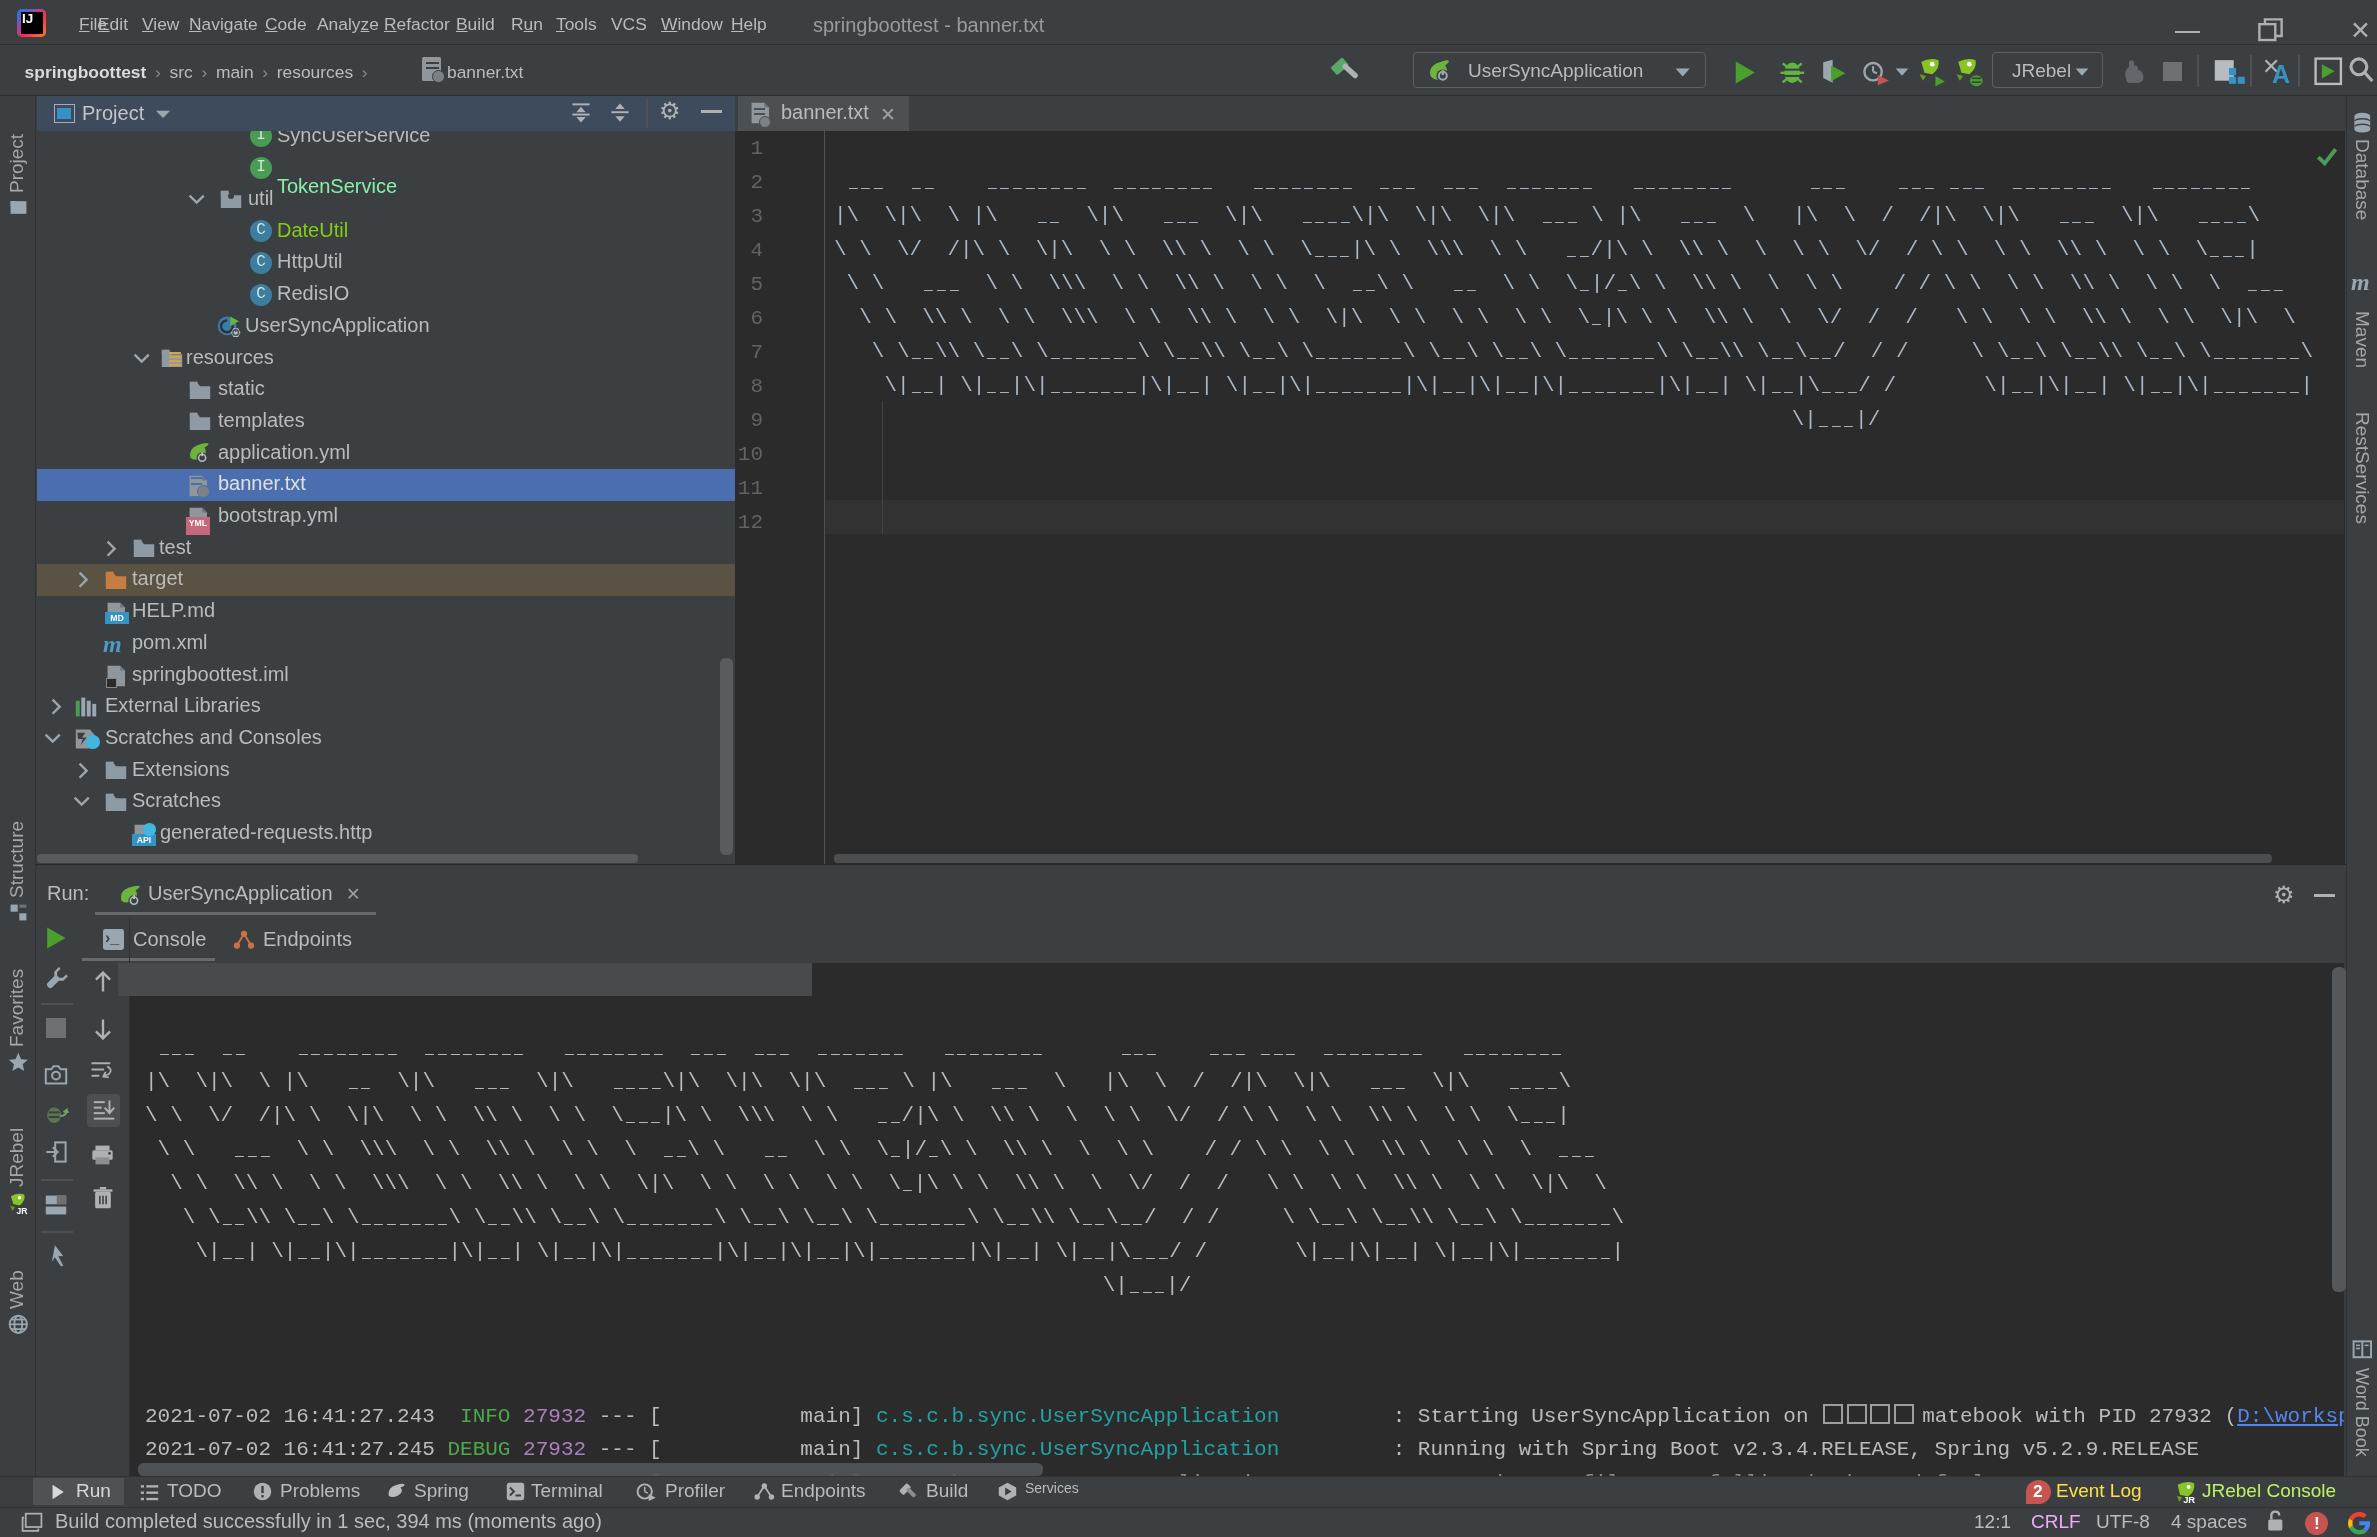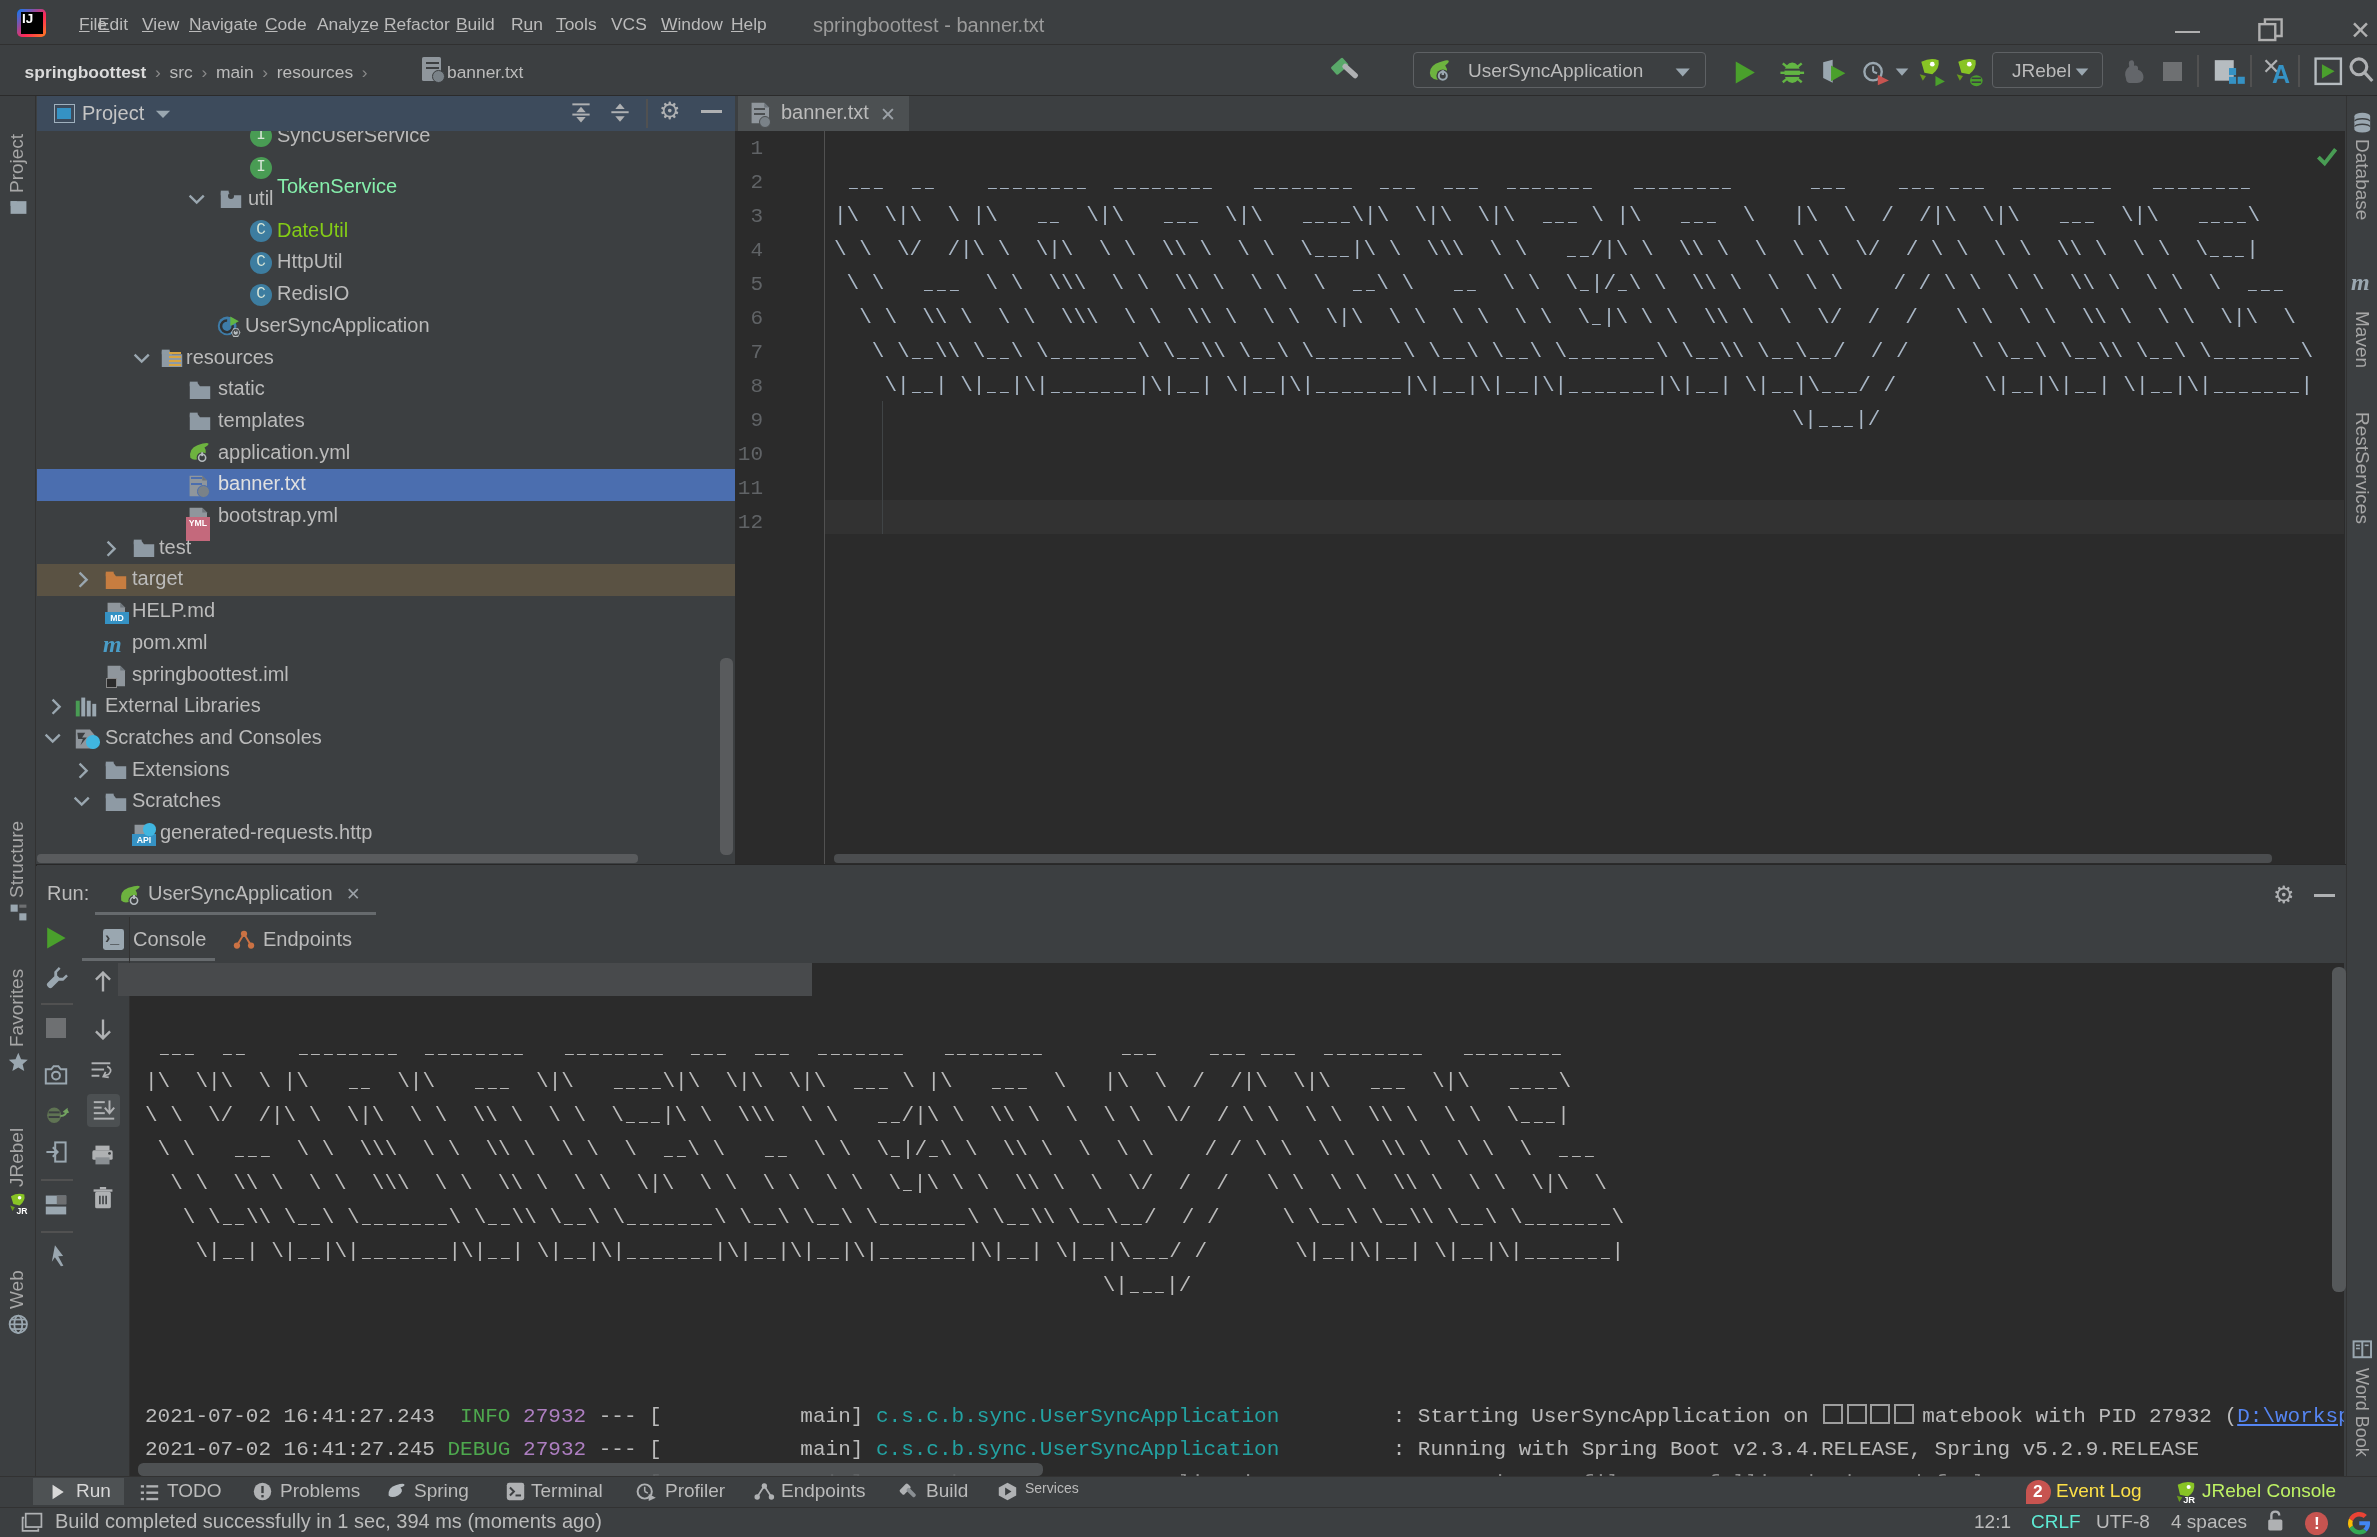--- a/index.html
+++ b/index.html
@@ -227,21 +227,21 @@
     <path d="M18 2 L18 8 L24 8Z" fill="#6e757b"></path>
   </svg>
 <div class="abs" style="left:191px;top:477px;width:11px;height:2.4px;background:#4b6eaf;"></div>
 <div class="abs" style="left:191px;top:483px;width:11px;height:2.4px;background:#4b6eaf;"></div>
 <div class="abs" style="left:197px;top:485px;width:12.7px;height:12.7px;border-radius:50%;background:#7a8288;border:1.6px solid #4b6eaf;"></div>
 <div class="abs" style="left:218px;top:472px;font-size:20px;color:#e0e0e0;">banner.txt</div>
 <svg class="abs" style="left:188px;top:506px;" width="20.6" height="24" viewBox="0 0 26 30">
     <path d="M2 2 L18 2 L24 8 L24 28 L2 28Z" fill="#8f969c"></path>
     <path d="M18 2 L18 8 L24 8Z" fill="#6e757b"></path>
   </svg>
-<div class="abs" style="left:186px;top:517px;width:24px;height:24px;background:#c4697c;color:#fff;font-size:8.7px;font-weight:bold;text-align:center;line-height:12px;">YML</div>
+<div class="abs" style="left:186px;top:517px;width:24px;height:18px;background:#c4697c;color:#fff;font-size:8.7px;font-weight:bold;text-align:center;line-height:12px;">YML</div>
 <div class="abs" style="left:218px;top:504px;font-size:20px;color:#bbbbbb;">bootstrap.yml</div>
 <svg class="abs" style="left:106px;top:540px;" width="11" height="17.4" viewBox="0 0 14 22">
     <path d="M2 2 L11 11 L2 20" fill="none" stroke="#9aa7b0" stroke-width="3"></path>
   </svg>
 <svg class="abs" style="left:133px;top:538px;" width="22" height="20.6" viewBox="0 0 28 26">
     <path d="M1 4 L11 4 L14 8 L27 8 L27 24 L1 24Z" fill="#8e9aa4"></path>
     <rect x="1" y="2" width="10" height="6" fill="#8e9aa4"></rect>
   </svg>
 <div class="abs" style="left:159px;top:536px;font-size:20px;color:#bbbbbb;">test</div>
 <div class="abs" style="left:37px;top:564px;width:698px;height:32px;background:#5a5243;"></div>
@@ -569,21 +569,21 @@
     <text x="13" y="30" font-size="12" fill="#fff" font-weight="bold" font-family="Liberation Sans">JR</text>
   </svg>
 <div class="abs" style="left:2202px;top:1480px;font-size:19px;color:#bef264;">JRebel Console</div>
 <div class="abs" style="left:0;top:1507px;width:2377px;height:31px;background:#3c3f41;border-top:1.6px solid #323232;"></div>
 <svg class="abs" style="left:20.6px;top:1512px;" width="22" height="20.6" viewBox="0 0 28 26">
     <rect x="6" y="2" width="20" height="17" fill="none" stroke="#afb1b3" stroke-width="2.2"></rect>
     <path d="M4 7 L2 7 L2 24 L22 24 L22 21" fill="none" stroke="#afb1b3" stroke-width="2.2"></path>
   </svg>
 <div class="abs" style="left:55px;top:1510px;font-size:20px;color:#bbbbbb;">Build completed successfully in 1 sec, 394 ms (moments ago)</div>
 <div class="abs" style="left:1974px;top:1511px;font-size:19px;color:#bbbbbb;">12:1</div>
-<div class="abs" style="left:2031px;top:1511px;font-size:19px;color:#5eead4;text-align:center;">CRLF</div>
+<div class="abs" style="left:2031px;top:1511px;font-size:19px;color:#f0abfc;text-align:center;">CRLF</div>
 <div class="abs" style="left:2096px;top:1511px;font-size:19px;color:#bbbbbb;">UTF-8</div>
 <div class="abs" style="left:2171px;top:1511px;font-size:19px;color:#bbbbbb;">4 spaces</div>
 <svg class="abs" style="left:2265px;top:1510px;" width="20.6" height="22" viewBox="0 0 26 28">
     <rect x="4" y="12" width="18" height="14" rx="2" fill="#afb1b3"></rect>
     <path d="M8 12 L8 7 Q8 2 13 2 Q18 2 18 7" fill="none" stroke="#afb1b3" stroke-width="3"></path>
   </svg>
 <div class="abs" style="left:2305px;top:1512px;width:23px;height:23px;border-radius:50%;background:#c75450;"></div>
 <div class="abs" style="left:2314px;top:1513px;font-size:17.4px;font-weight:bold;color:#fff;">!</div>
 <svg class="abs" style="left:2347px;top:1511px;" width="24.6" height="24.6" viewBox="0 0 48 48">
     <path fill="#4285f4" d="M45 24c0-1.6-.1-2.8-.4-4.1H24v7.8h12c-.2 2-1.5 5-4.4 7l6.7 5.2C42.2 36.1 45 30.6 45 24z"></path>

